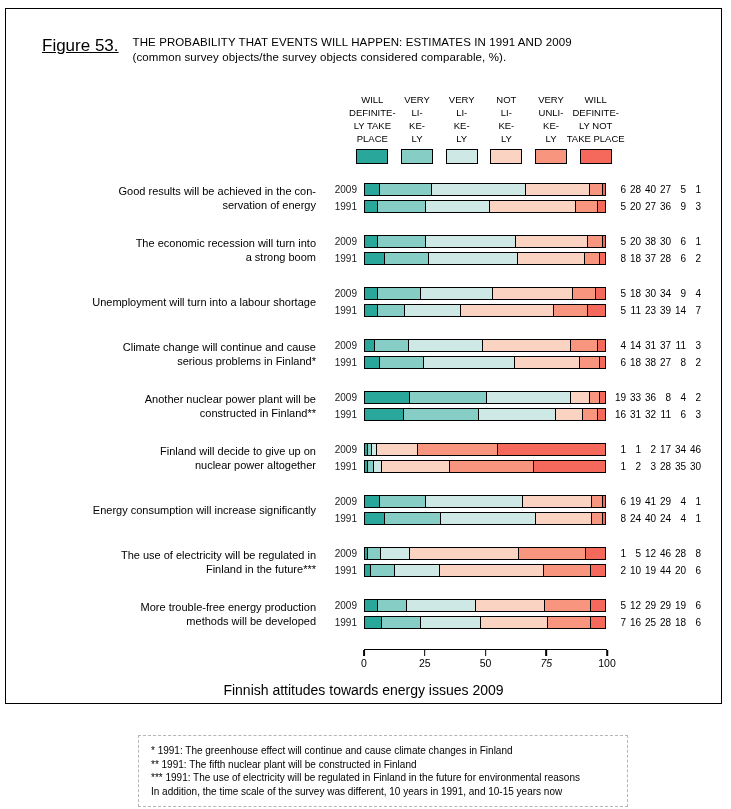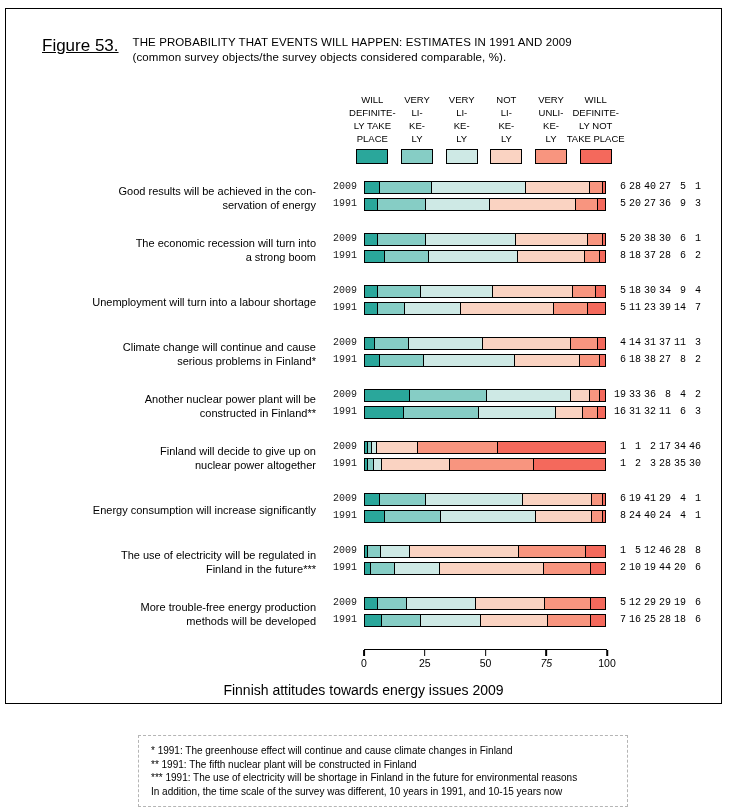--- a/index.html
+++ b/index.html
@@ -18,21 +18,21 @@
 
   .legend { display:flex; margin-left:344px; width:268px; margin-top:28px; }
   .leg-col { flex:1 1 0; display:flex; flex-direction:column; align-items:center; justify-content:flex-end; min-width:0; }
   .leg-label { font-size:9.5px; line-height:13px; text-align:center; white-space:pre; margin-bottom:4px; }
   .leg-swatch { width:32px; height:15px; border:1px solid #000; }
 
   .chart { margin-top:17px; }
   .group { display:flex; align-items:center; margin-bottom:18px; }
   .glabel { flex:0 0 322px; padding-right:12px; text-align:right; font-size:11px; line-height:14.5px; white-space:pre-line; }
   .bars { flex:1 1 auto; }
-  .bar-row { display:flex; height:17px;font-family:Liberation Mono, monospace; }
+  .bar-row { display:flex; align-items:center; height:17px; }
   .year { flex:0 0 36px; padding-right:7px; text-align:right; font-size:10px; color:#1a1a1a; }
   .track { flex:0 0 242px; display:flex; height:13px; border:1px solid #000; background:#fff; }
   .seg { height:100%; }
   .seg + .seg { border-left:1px solid #000; }
   .vals { display:flex; margin-left:5px; font-size:10px; }
   .vals span { width:15px; text-align:right; }
 
   .axis { position:relative; margin-left:358px; width:243px; height:24px; border-top:1.5px solid #000; margin-top:2px; }
   .tick { position:absolute; top:0; transform:translateX(-50%); display:flex; flex-direction:column; align-items:center; }
   .tick-mark { width:1.5px; height:6px; background:#000; }
@@ -530,15 +530,15 @@
         <div class="tick-label">100</div>
       </div>
     </div>
 
   <div class="caption">Finnish attitudes towards energy issues 2009</div>
 </div>
 
 <div class="footnotes">
   <div>* 1991: The greenhouse effect will continue and cause climate changes in Finland</div>
   <div>** 1991: The fifth nuclear plant will be constructed in Finland</div>
-  <div>*** 1991: The use of electricity will be shortage in Finland in the future for environmental reasons</div>
+  <div>*** 1991: The use of electricity will be regulated in Finland in the future for environmental reasons</div>
   <div>In addition, the time scale of the survey was different, 10 years in 1991, and 10-15 years now</div>
 </div>
 
 </body></html>

